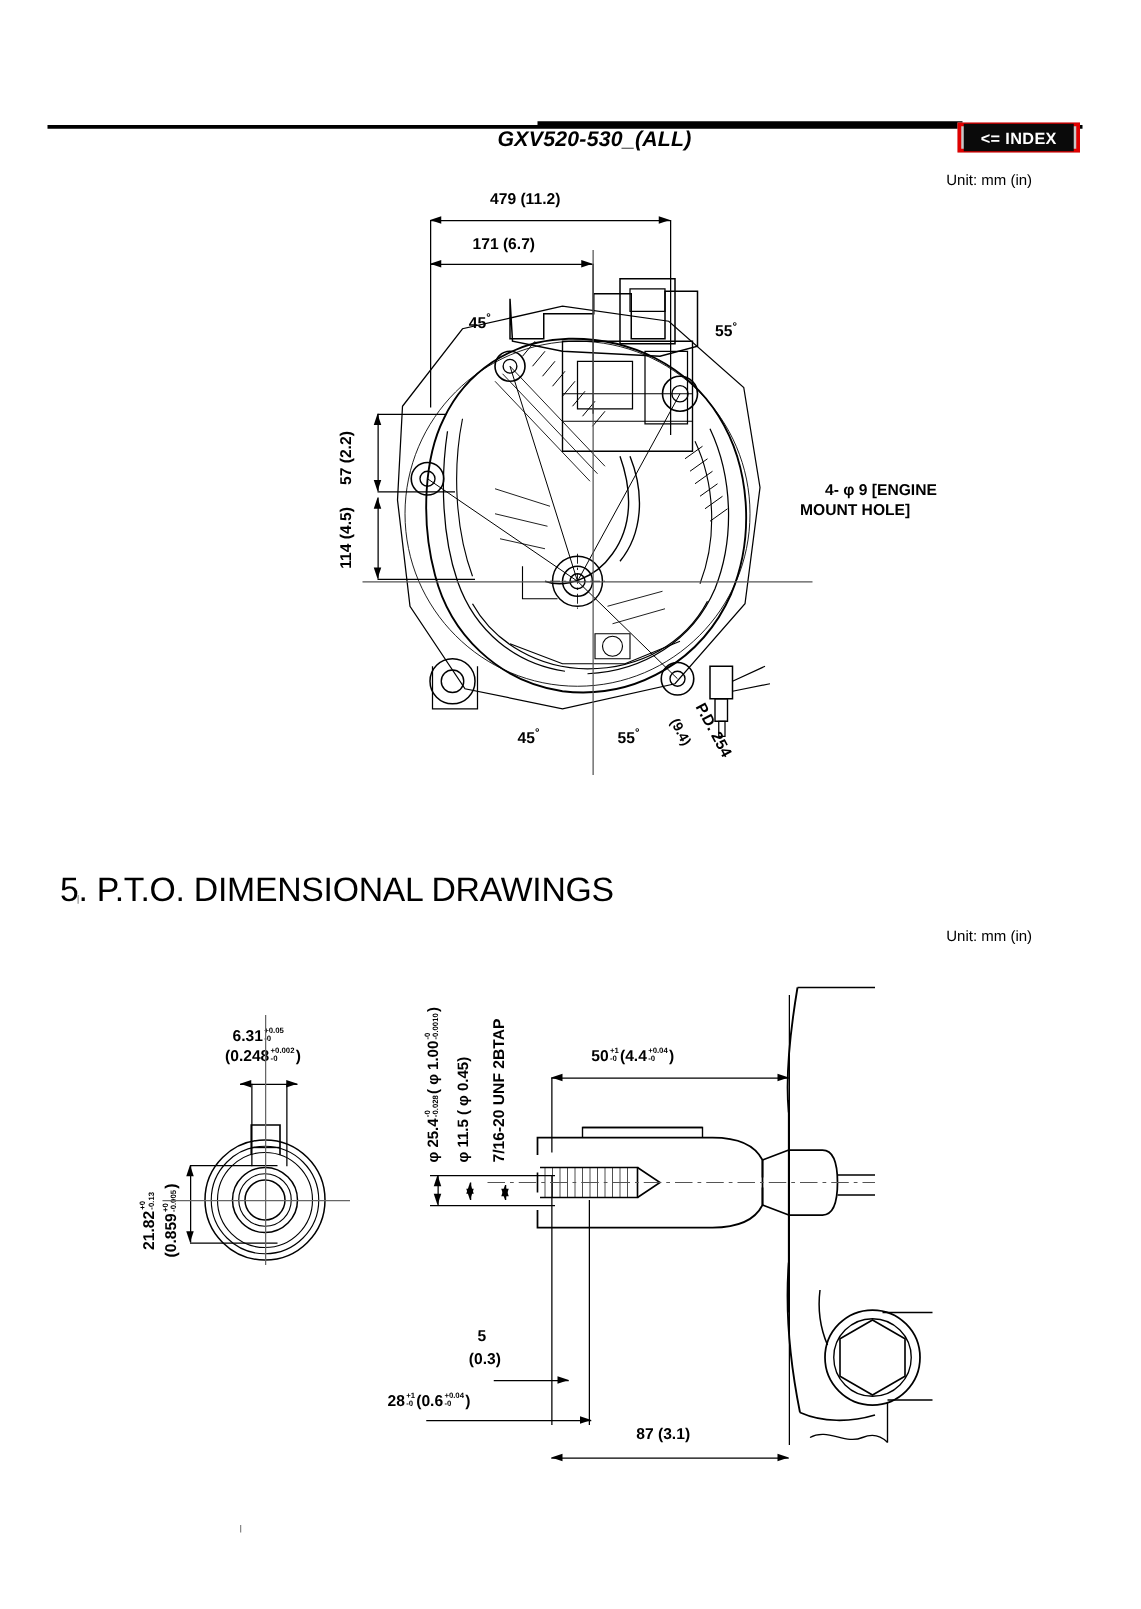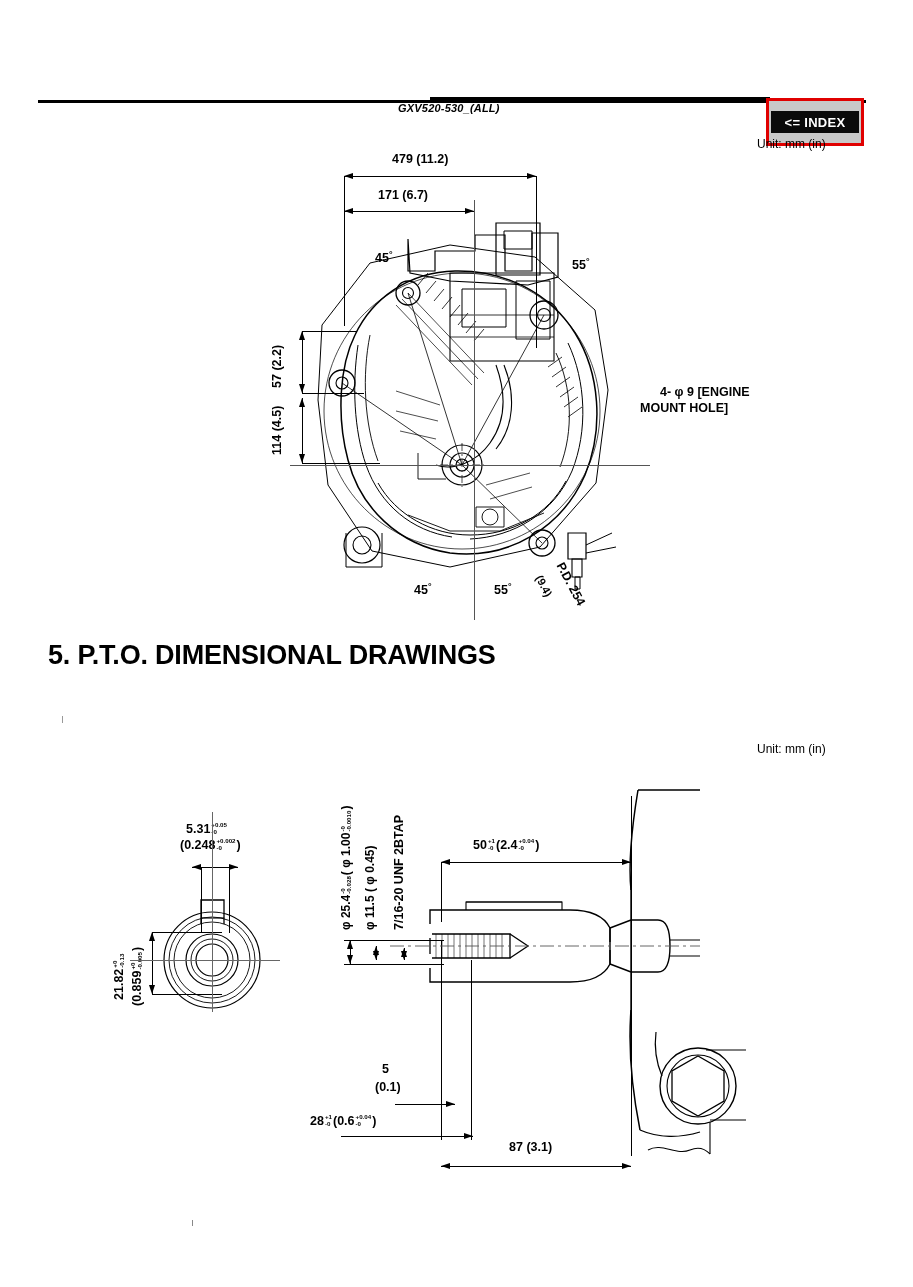--- a/index.html
+++ b/index.html
@@ -24,30 +24,30 @@
     background: #000;
   }
   .header-rule-thick {
     position: absolute;
     left: 430px; top: 97px; width: 340px; height: 4px;
     background: #000;
   }
   .doc-code {
     position: absolute;
     left: 398px; top: 102px;
-    font-size: 11px;
+    font-size: 17px;
     font-style: italic;
     font-weight: bold;
     letter-spacing: .2px;
     white-space: nowrap;
   }
   .index-btn {
     position: absolute;
     left: 766px; top: 98px;
-    width: 98px; height: 48px;
+    width: 98px; height: 24px;
     border: 3px solid #e00000;
     box-sizing: border-box;
     background: #c8c8c8;
     display: flex; align-items: center; justify-content: center;
     cursor: pointer;
   }
   .index-btn-inner {
     width: 88px; height: 22px;
     background: #0a0a0a;
     color: #fff;
@@ -59,23 +59,23 @@
     position: absolute;
     font-size: 12px;
     white-space: nowrap;
   }
   .unit-1 { left: 757px; top: 137px; }
   .unit-2 { left: 757px; top: 742px; }
 
   
   .section-heading {
     position: absolute;
-    left: 48px; top: 640px;
+    left: 48px; top: 697px;
     font-size: 27px;
-    font-weight: bold;
+    font-weight: normal;
     letter-spacing: -.2px;
     white-space: nowrap;
   }
 
   
   .ann {
     position: absolute;
     font-size: 12.5px;
     font-weight: bold;
     white-space: nowrap;
@@ -247,21 +247,21 @@
   </svg>
 
   <div class="ln vl" style="left:474px; top:200px; height:420px; background:#555;"></div>
   <div class="ln hl" style="left:290px; top:465px; width:360px; background:#555;"></div>
 
   <div class="section-heading">5. P.T.O. DIMENSIONAL DRAWINGS</div>
 
   <div class="unit-label unit-2">Unit: mm (in)</div>
 
   <div class="ann" style="left:186px; top:822px;">
-    <span>5.31</span><span class="tol">
+    <span>6.31</span><span class="tol">
         <span>+0.05</span>
         <span>-0</span>
       </span>
   </div>
   <div class="ann" style="left:180px; top:838px;">
     <span>(0.248</span><span class="tol">
         <span>+0.002</span>
         <span>-0</span>
       </span><span>)</span>
   </div>
@@ -316,31 +316,31 @@
   <div class="dimvert" style="left:350px; top:940px; height:24px;"></div>
   <div class="dimvert" style="left:376px; top:946px; height:14px;"></div>
   <div class="dimvert" style="left:404px; top:948px; height:12px;"></div>
   <div class="exth" style="left:344px; top:940px; width:100px;"></div>
   <div class="exth" style="left:344px; top:964px; width:100px;"></div>
 
   <div class="ann" style="left:473px; top:838px;">
     <span>50</span><span class="tol">
         <span>+1</span>
         <span>-0</span>
-      </span><span>(2.4</span><span class="tol">
+      </span><span>(4.4</span><span class="tol">
         <span>+0.04</span>
         <span>-0</span>
       </span><span>)</span>
   </div>
   <div class="dimline" style="left:441px; top:862px; width:190px;"></div>
   <div class="ext" style="left:441px; top:862px; height:60px;"></div>
   <div class="ext" style="left:631px; top:796px; height:360px;"></div>
 
   <div class="ann" style="left:382px; top:1062px;">5</div>
-  <div class="ann" style="left:375px; top:1080px;">(0.1)</div>
+  <div class="ann" style="left:375px; top:1080px;">(0.3)</div>
   <div class="dimline noleft" style="left:395px; top:1104px; width:60px;"></div>
 
   <div class="ann" style="left:310px; top:1114px;">
     <span>28</span><span class="tol">
         <span>+1</span>
         <span>-0</span>
       </span><span>(0.6</span><span class="tol">
         <span>+0.04</span>
         <span>-0</span>
       </span><span>)</span>

